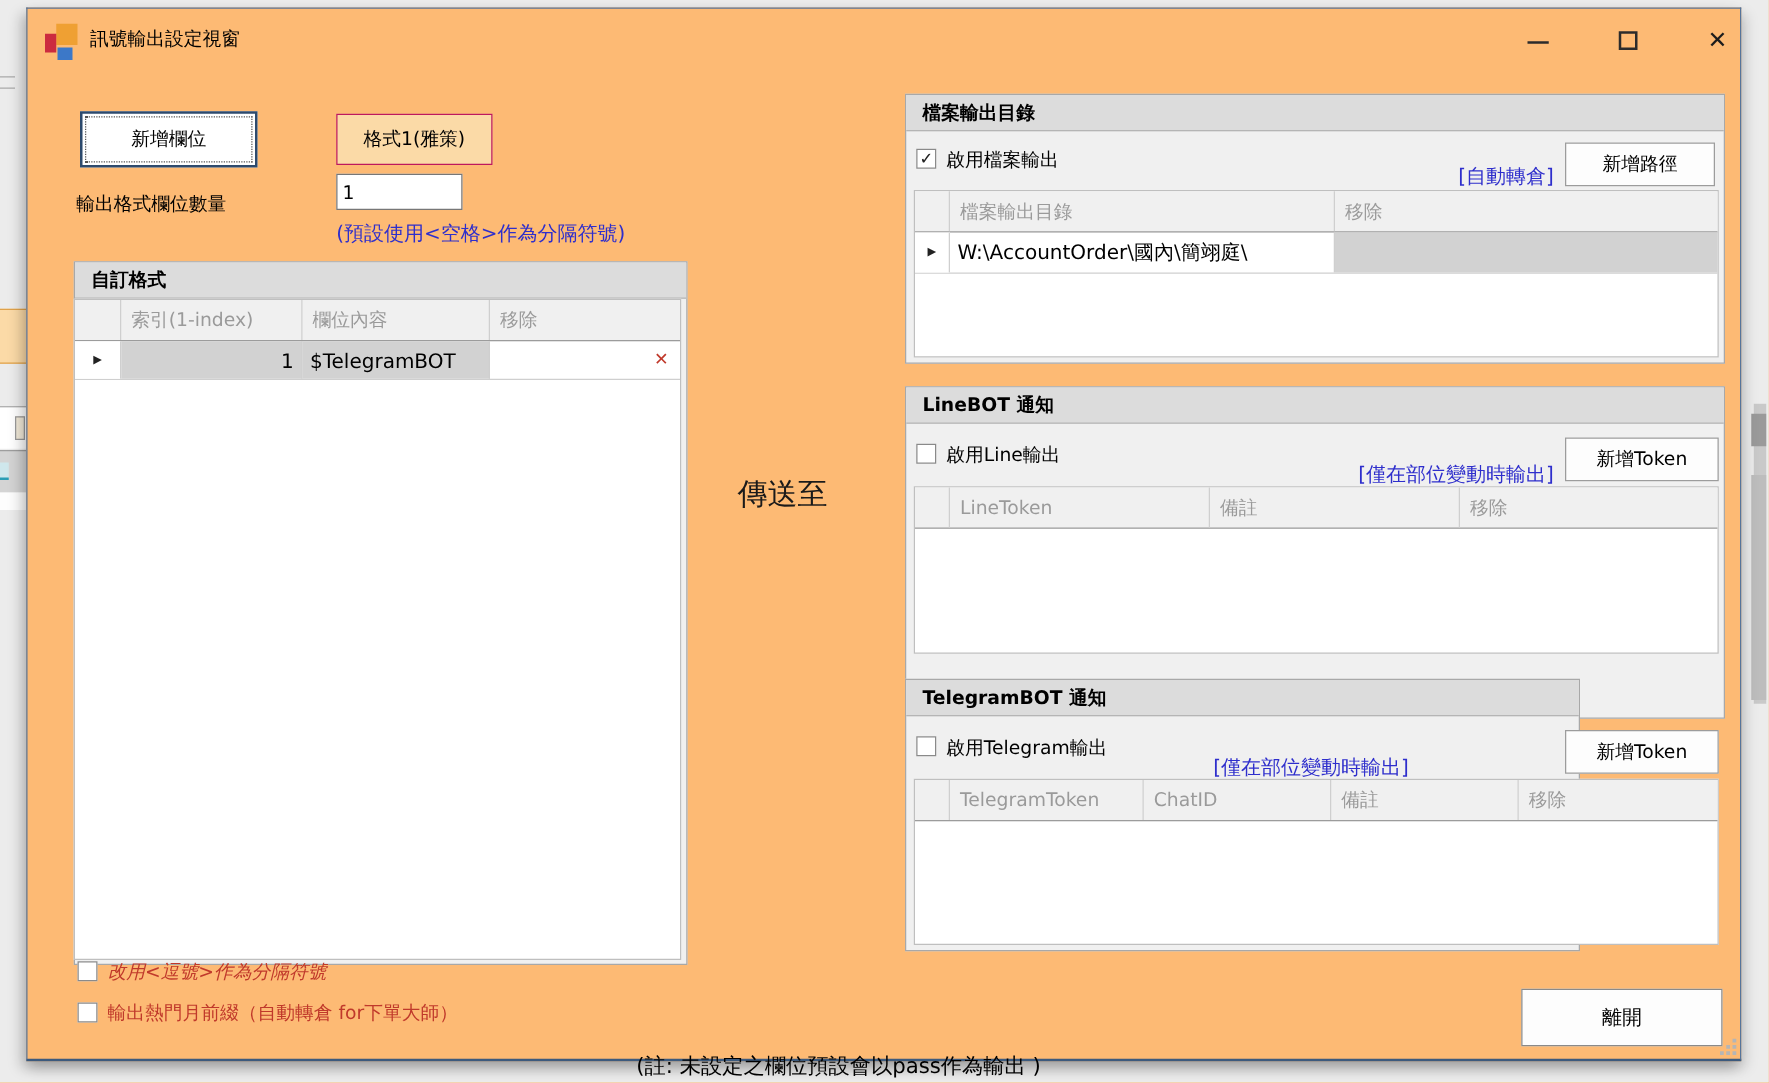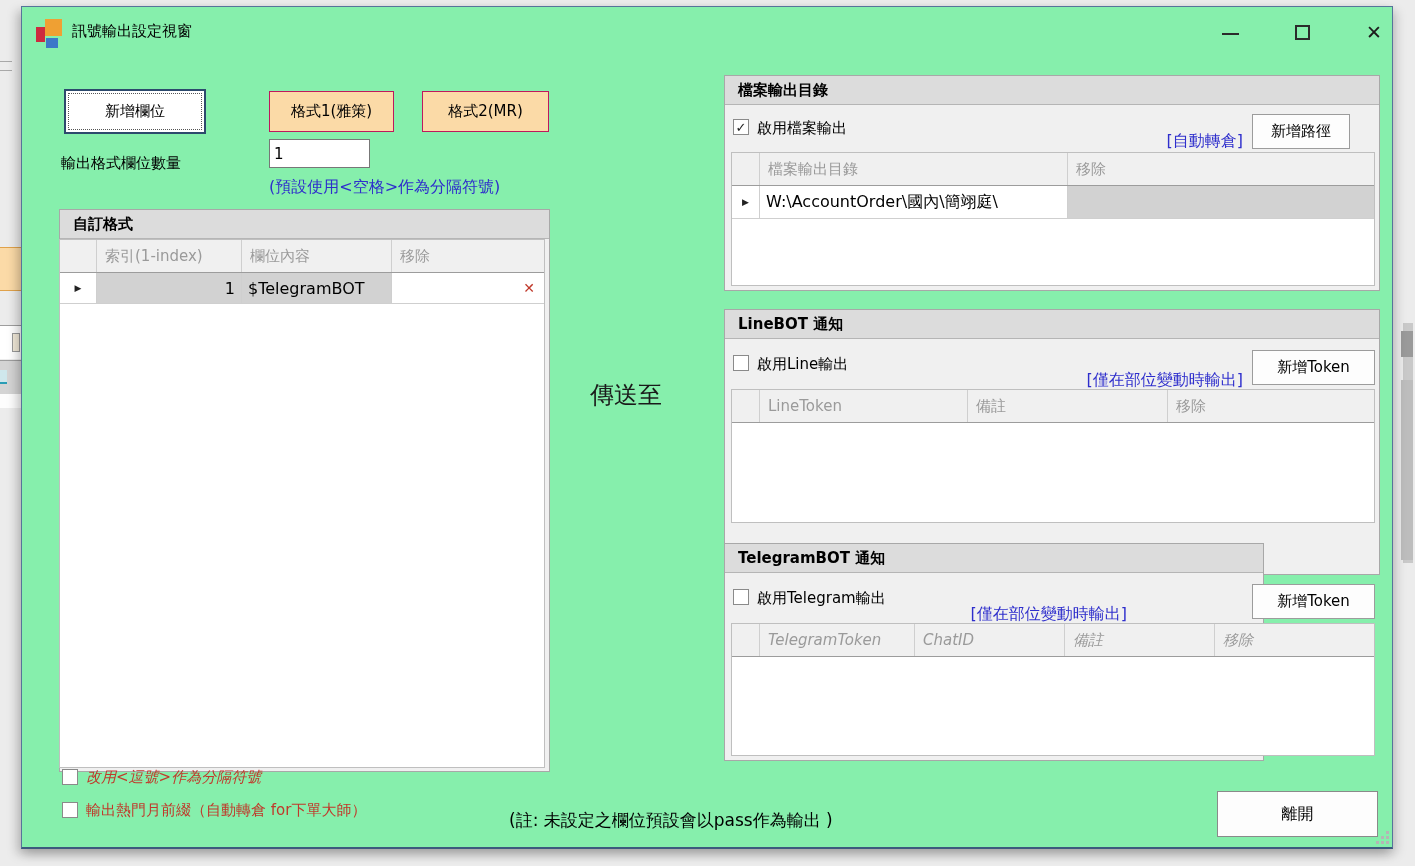--- a/index.html
+++ b/index.html
@@ -4,21 +4,21 @@
 <style>
   * { margin:0; padding:0; box-sizing:border-box; }
   html,body { width:1415px; height:866px; overflow:hidden; }
   body { background:#ececec; font-family:"DejaVu Sans","Liberation Sans",sans-serif; color:#1a1a1a; position:relative; }
 
   
   .bg-deco { position:absolute; }
 
   
   .dialog { position:absolute; left:21px; top:6px; width:1372px; height:843px;
-            background:#86efac; border:1px solid #56749a; border-bottom:2px solid #3c5a7d;
+            background:#fdba74; border:1px solid #56749a; border-bottom:2px solid #3c5a7d;
             box-shadow:-4px 5px 10px rgba(0,0,0,.22), 4px 5px 10px rgba(0,0,0,.15); }
 
   .titlebar { position:absolute; left:0; top:0; width:100%; height:46px; }
   .app-icon { position:absolute; left:14px; top:12px; width:28px; height:28px; }
   .app-icon .sq-o { position:absolute; left:9px; top:0; width:17px; height:17px; background:#efa033; }
   .app-icon .sq-r { position:absolute; left:0; top:8px; width:9px; height:15px; background:#cc2b3f; }
   .app-icon .sq-b { position:absolute; left:10px; top:19px; width:12px; height:10px; background:#3c78c8; }
   .title-text { position:absolute; left:50px; top:15px; font-size:15px; color:#000; }
 
   .winbtn { position:absolute; top:10px; width:46px; height:30px; display:flex; align-items:center; justify-content:center; cursor:default; }
@@ -92,21 +92,20 @@
     <div class="winbtn" style="left:1257px;">
         <span class="max-glyph"></span>
       </div>
     <div class="winbtn" style="left:1329px;">
         <span class="close-glyph">✕</span>
       </div>
   </div>
 
   <div class="btn-primary" style="left:42px;top:82px;width:142px;height:45px;">新增欄位</div>
   <div class="btn-orange" style="left:247px;top:84px;width:125px;height:41px;">格式1(雅策)</div>
-  <div class="btn-orange" style="left:400px;top:84px;width:127px;height:41px;">格式2(MR)</div>
   <div class="lbl" style="left:39px;top:147px;">輸出格式欄位數量</div>
   <input class="txt-input" style="left: 247px; top: 132px; width: 101px; height: 29px;" value="1">
   <div class="hint-blue" style="left:247px;top:170px;">(預設使用&lt;空格&gt;作為分隔符號)</div>
 
   <div class="grp" style="left:37px;top:202px;width:491px;height:563px;">
     <div class="grp-hd">自訂格式</div>
     <div class="tbl" style="left:-1px;top:29px;width:486px;height:529px;">
       <div class="t-hd">
         <div class="hc" style="width:37px;"></div>
         <div class="hc" style="width:145px;">索引(1-index)</div>
@@ -125,30 +124,30 @@
       </div>
     </div>
   </div>
 
   <div class="chk" style="left:40px;top:762px;"></div>
   <div class="lbl lbl-red" style="left:64px;top:761px;font-style:italic;">改用&lt;逗號&gt;作為分隔符號</div>
   <div class="chk" style="left:40px;top:795px;"></div>
   <div class="lbl lbl-red" style="left:64px;top:794px;">輸出熱門月前綴（自動轉倉 for下單大師）</div>
 
   <div class="send-to" style="left:568px;top:372px;">傳送至</div>
-  <div class="note" style="left:487px;top:802px;">(註: 未設定之欄位預設會以pass作為輸出 )</div>
+  <div class="note" style="left:487px;top:834px;">(註: 未設定之欄位預設會以pass作為輸出 )</div>
 
   <div class="grp" style="left:702px;top:68px;width:656px;height:216px;">
     <div class="grp-hd">檔案輸出目錄</div>
     <div class="chk" style="left:8px;top:43px;">
         <span>✓</span>
       </div>
     <div class="lbl" style="left:32px;top:43px;">啟用檔案輸出</div>
     <div class="hint-blue" style="right:136px;top:55px;">[自動轉倉]</div>
-    <div class="btn-white" style="left:527px;top:38px;width:98px;height:35px;">新增路徑</div>
+    <div class="btn-white" style="left:527px;top:38px;width:120px;height:35px;">新增路徑</div>
     <div class="tbl" style="left:6px;top:76px;width:644px;height:134px;">
       <div class="t-hd">
         <div class="hc" style="width:28px;"></div>
         <div class="hc" style="width:308px;">檔案輸出目錄</div>
         <div class="hc" style="width:306px;">移除</div>
       </div>
       <div class="t-row" style="top:33px;height:33px;">
         <div class="tc sel-cell" style="width:28px;">
             <span class="arrow">▶</span>
           </div>
@@ -173,21 +172,21 @@
       </div>
     </div>
   </div>
 
   <div class="grp" style="left:702px;top:536px;width:540px;height:218px;">
     <div class="grp-hd">TelegramBOT 通知</div>
     <div class="chk" style="left:8px;top:45px;"></div>
     <div class="lbl" style="left:32px;top:45px;">啟用Telegram輸出</div>
     <div class="hint-blue" style="right:136px;top:60px;">[僅在部位變動時輸出]</div>
     <div class="btn-white" style="left:527px;top:40px;width:123px;height:35px;">新增Token</div>
-    <div class="tbl" style="left:6px;top:79px;width:644px;height:133px;font-style:italic;">
+    <div class="tbl" style="left:6px;top:79px;width:644px;height:133px;">
       <div class="t-hd">
         <div class="hc" style="width:28px;"></div>
         <div class="hc" style="width:155px;">TelegramToken</div>
         <div class="hc" style="width:150px;">ChatID</div>
         <div class="hc" style="width:150px;">備註</div>
         <div class="hc" style="width:159px;">移除</div>
       </div>
     </div>
   </div>
 

